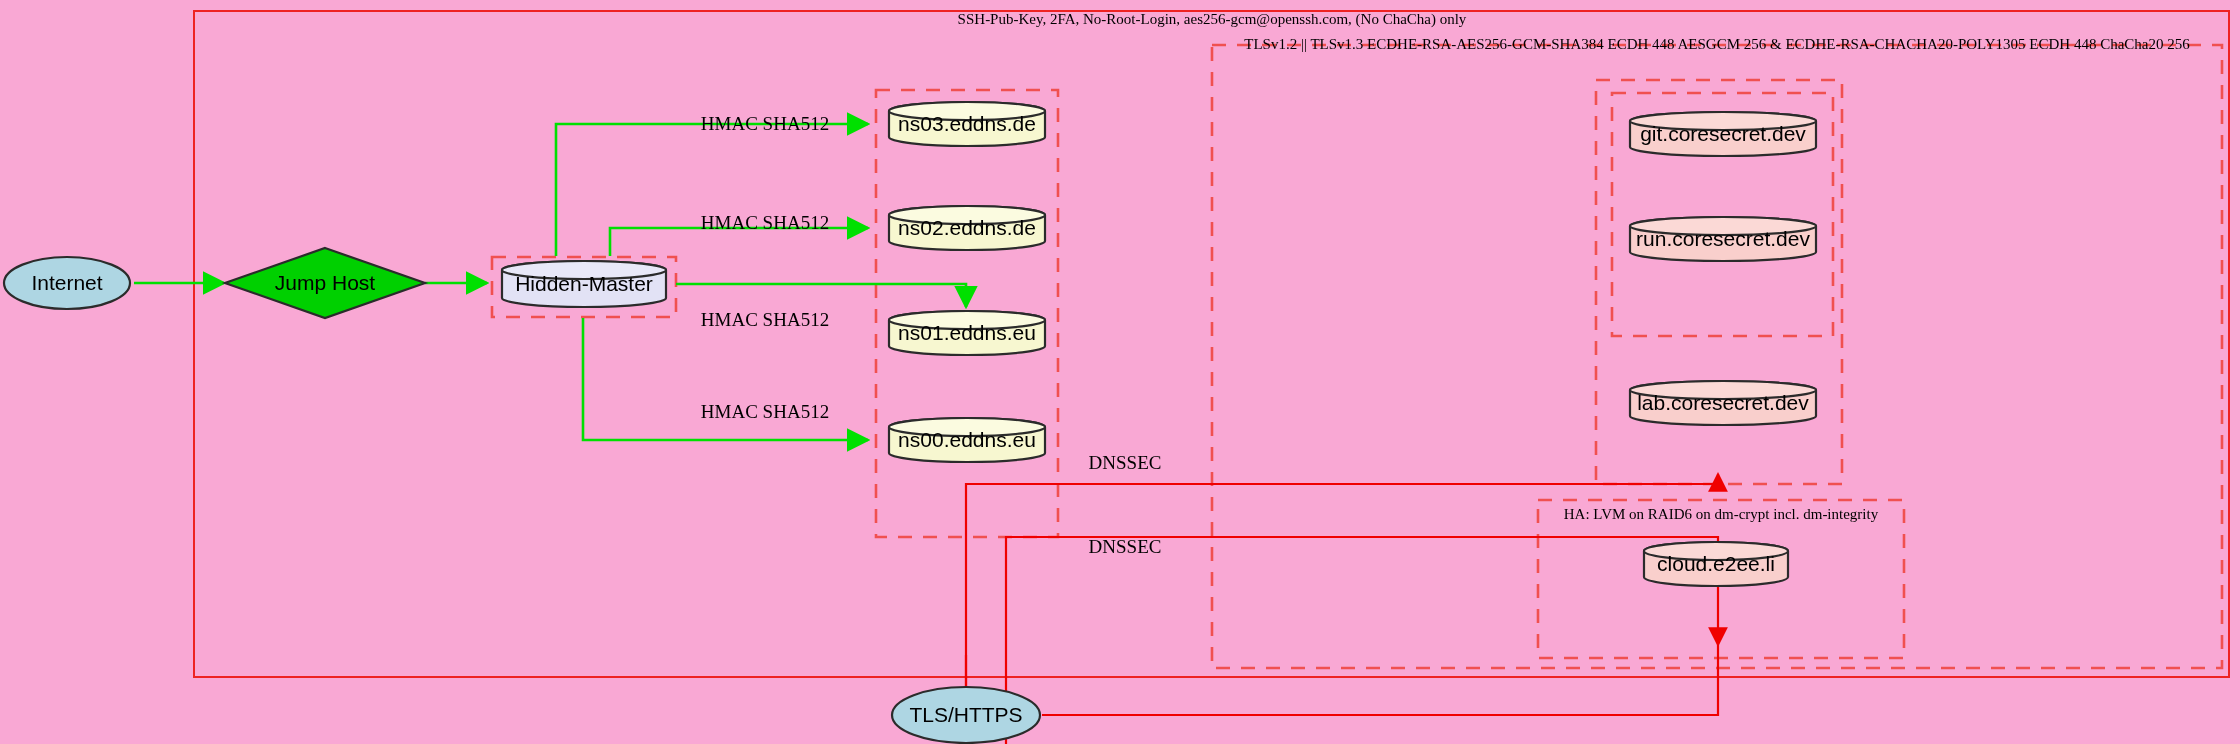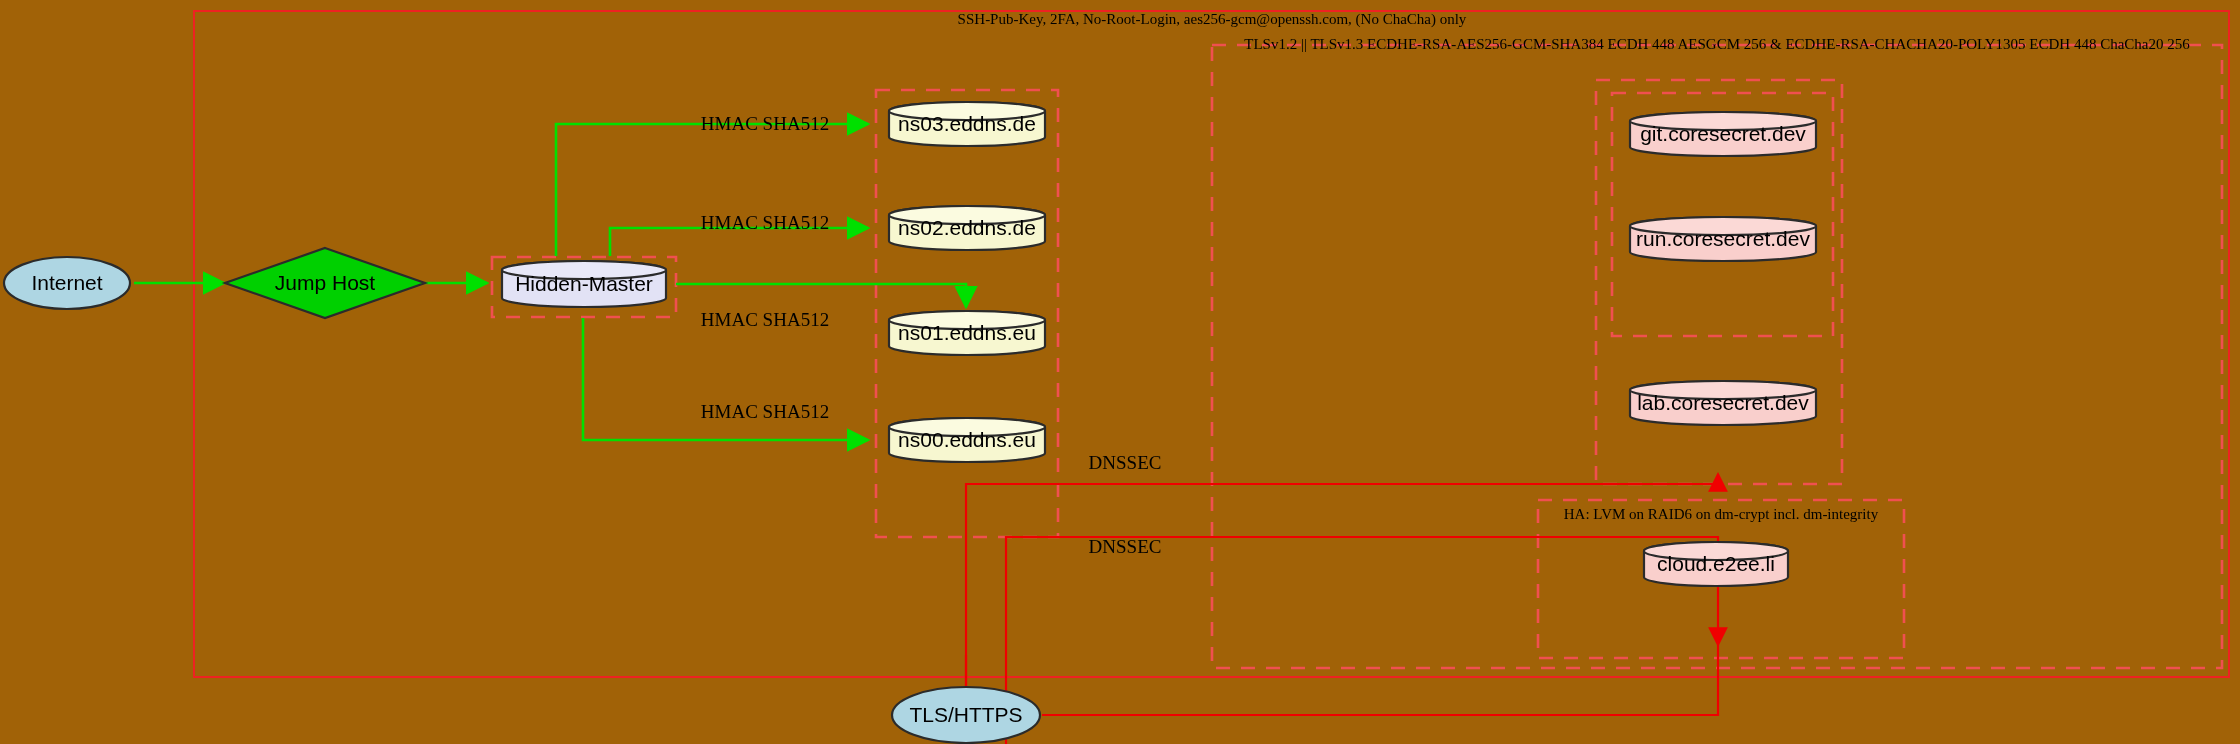--- a/index.html
+++ b/index.html
@@ -1,17 +1,17 @@
 <!DOCTYPE html>
 <html><head>
 <meta charset="utf-8">
 <style>
   html,body{margin:0;padding:0;background:#ffffff;}
   body{width:2240px;height:744px;font-family:"Liberation Sans",sans-serif;}
-  #stage{position:relative;width:2240px;height:744px;overflow:hidden;background:#a16207;}
+  #stage{position:relative;width:2240px;height:744px;overflow:hidden;background:#f9a8d4;}
   svg#diagram{position:absolute;left:0;top:0;width:2240px;height:744px;}
   .serif{font-family:"Liberation Serif",serif;}
   .sans{font-family:"Liberation Sans",sans-serif;}
   text{fill:#000;}
   .frame-solid{fill:none;stroke:#ee2222;stroke-width:2;}
   .frame-dash{fill:none;stroke:#f05050;stroke-width:2.6;stroke-dasharray:14 11;}
   .edge-green{fill:none;stroke:#00e000;stroke-width:2.6;}
   .edge-red{fill:none;stroke:#f00000;stroke-width:2.2;}
   .node-outline{stroke:#2b2b2b;stroke-width:2.2;}
   .cyl-top{stroke:#2b2b2b;stroke-width:2.2;}

